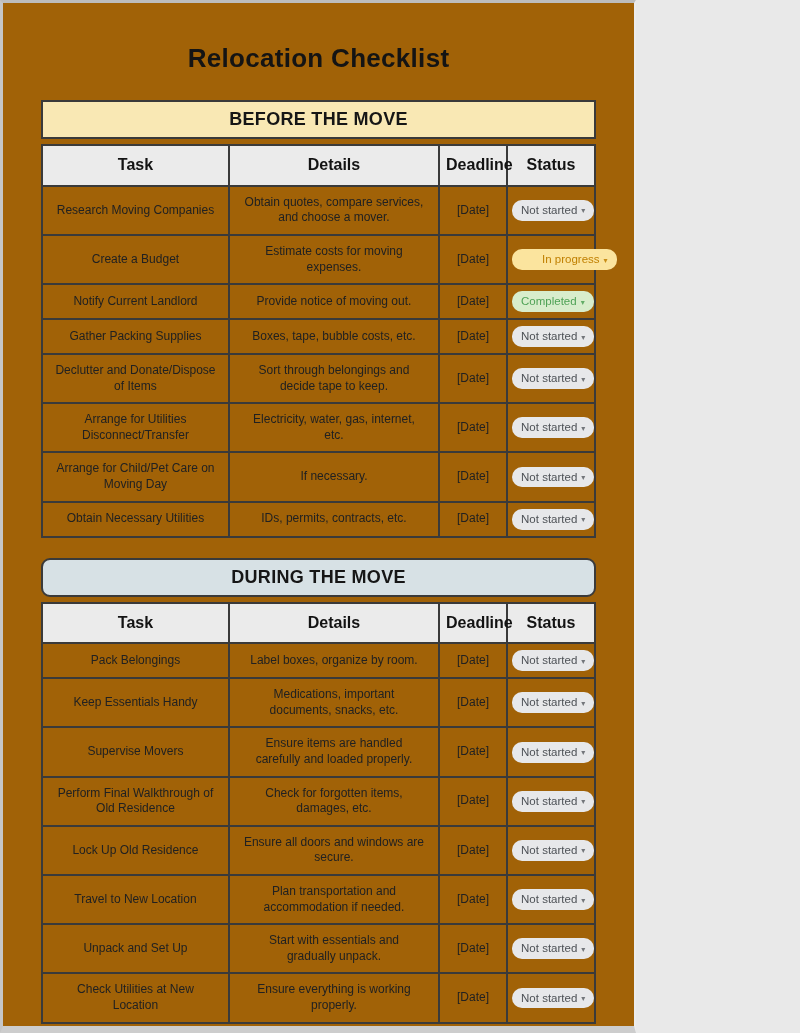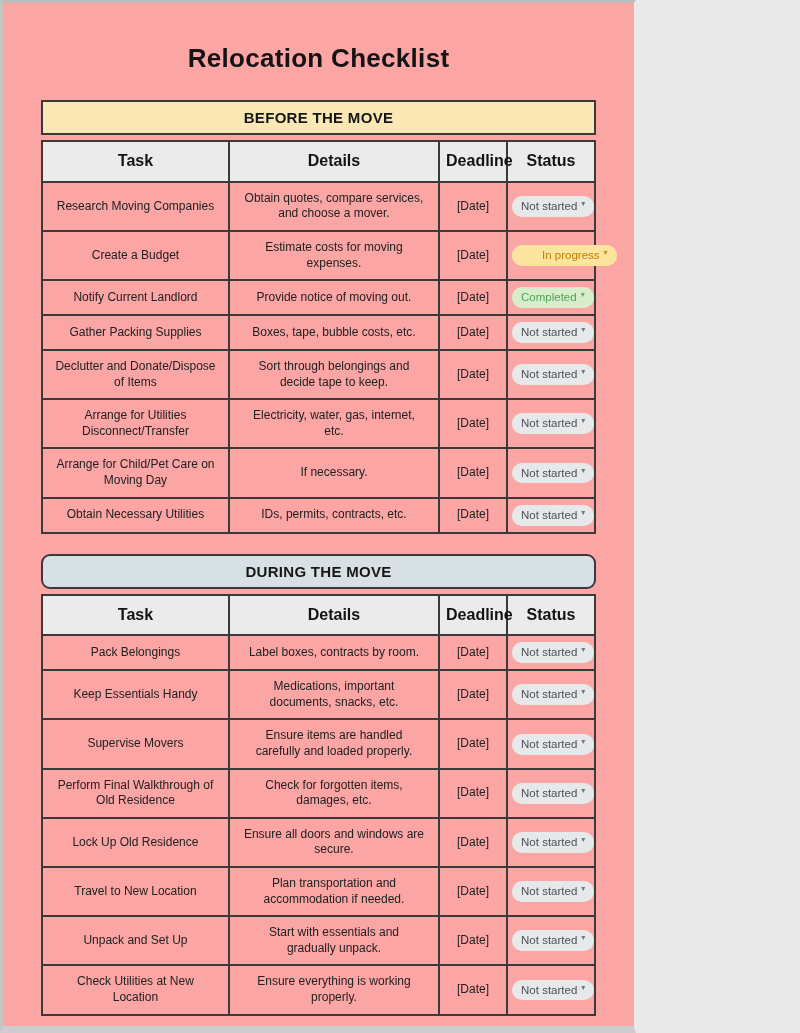--- a/index.html
+++ b/index.html
@@ -2,21 +2,21 @@
 <html><head>
 <meta charset="utf-8">
 <style>
   * { box-sizing: border-box; }
   html, body { margin: 0; padding: 0; background: #e9e9e9; }
   body { width: 800px; font-family: "Liberation Sans", sans-serif; }
 
   .page {
     width: 636px;
     height: 1033px;
-    background: #fca5a5;
+    background: #a16207;
     border-top: 3px solid #bdbdbd;
     border-left: 3px solid #c6c6c6;
     border-bottom: 7px solid #cdcdcd;
     border-right: 2px solid #ececec;
     overflow: hidden;
   }
 
   .doc-title {
     margin: 40px 0 26px 0;
     text-align: center;
@@ -25,21 +25,21 @@
     color: #141414;
     letter-spacing: 0.3px;
   }
 
   .section { margin: 0 38px 20px 38px; }
 
   .banner {
     border: 2px solid #3a3a3a;
     text-align: center;
     font-weight: 700;
-    font-size: 15px;
+    font-size: 18px;
     letter-spacing: 0.3px;
     color: #161616;
     padding: 7px 0;
     margin-bottom: 5px;
   }
 
   table.checklist {
     width: 100%;
     border-collapse: collapse;
     table-layout: fixed;
@@ -60,21 +60,21 @@
     font-weight: 700;
     color: #131313;
     padding: 9px 6px;
   }
   table.checklist td.details { padding: 8px 14px; }
   table.checklist td.deadline { padding: 8px 4px; text-align: center; }
   table.checklist td.status { padding: 6px 4px; }
 
   .chip {
     display: inline-flex;
-    align-items: flex-start;
+    align-items: center;
     justify-content: center;
     gap: 4px;
     border-radius: 10px;
     padding: 3px 9px;
     font-size: 11.5px;
     white-space: nowrap;
     cursor: pointer;
     user-select: none;
   }
   .chip .caret {
@@ -201,21 +201,21 @@
             <tr>
               <th>Task</th>
               <th>Details</th>
               <th>Deadline</th>
               <th>Status</th>
             </tr>
           </thead>
           <tbody>
             <tr>
               <td class="task">Pack Belongings</td>
-              <td class="details">Label boxes, contracts by room.</td>
+              <td class="details">Label boxes, organize by room.</td>
               <td class="deadline">[Date]</td>
               <td class="status"><span class="chip" style="background: rgb(231, 232, 234); color: rgb(77, 81, 86);">
                   <span class="chip-label">Not started</span>
                   <span class="caret" style="color: rgb(95, 99, 104);">▾</span>
                 </span></td>
             </tr>
             <tr>
               <td class="task">Keep Essentials Handy</td>
               <td class="details">Medications, important documents, snacks, etc.</td>
               <td class="deadline">[Date]</td>

